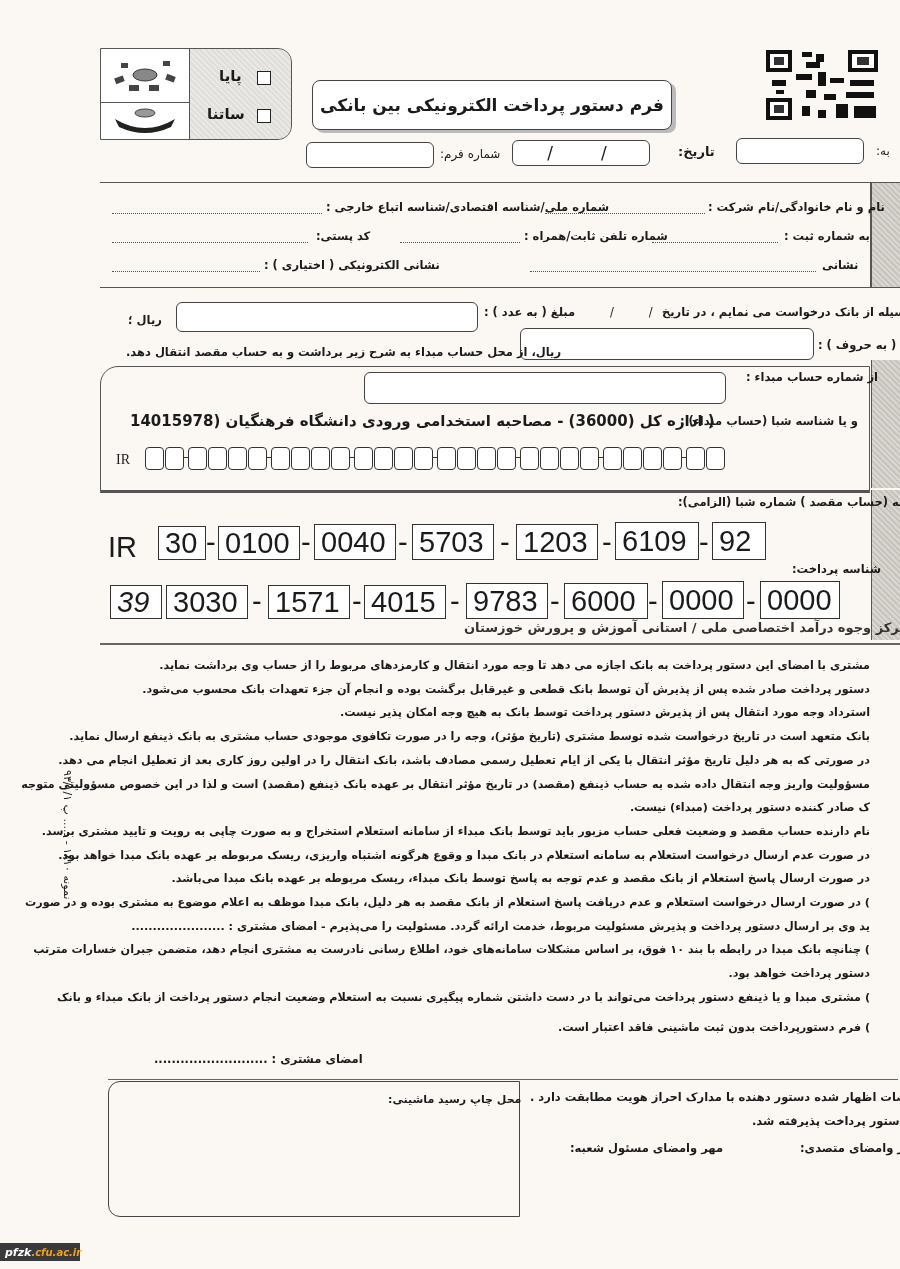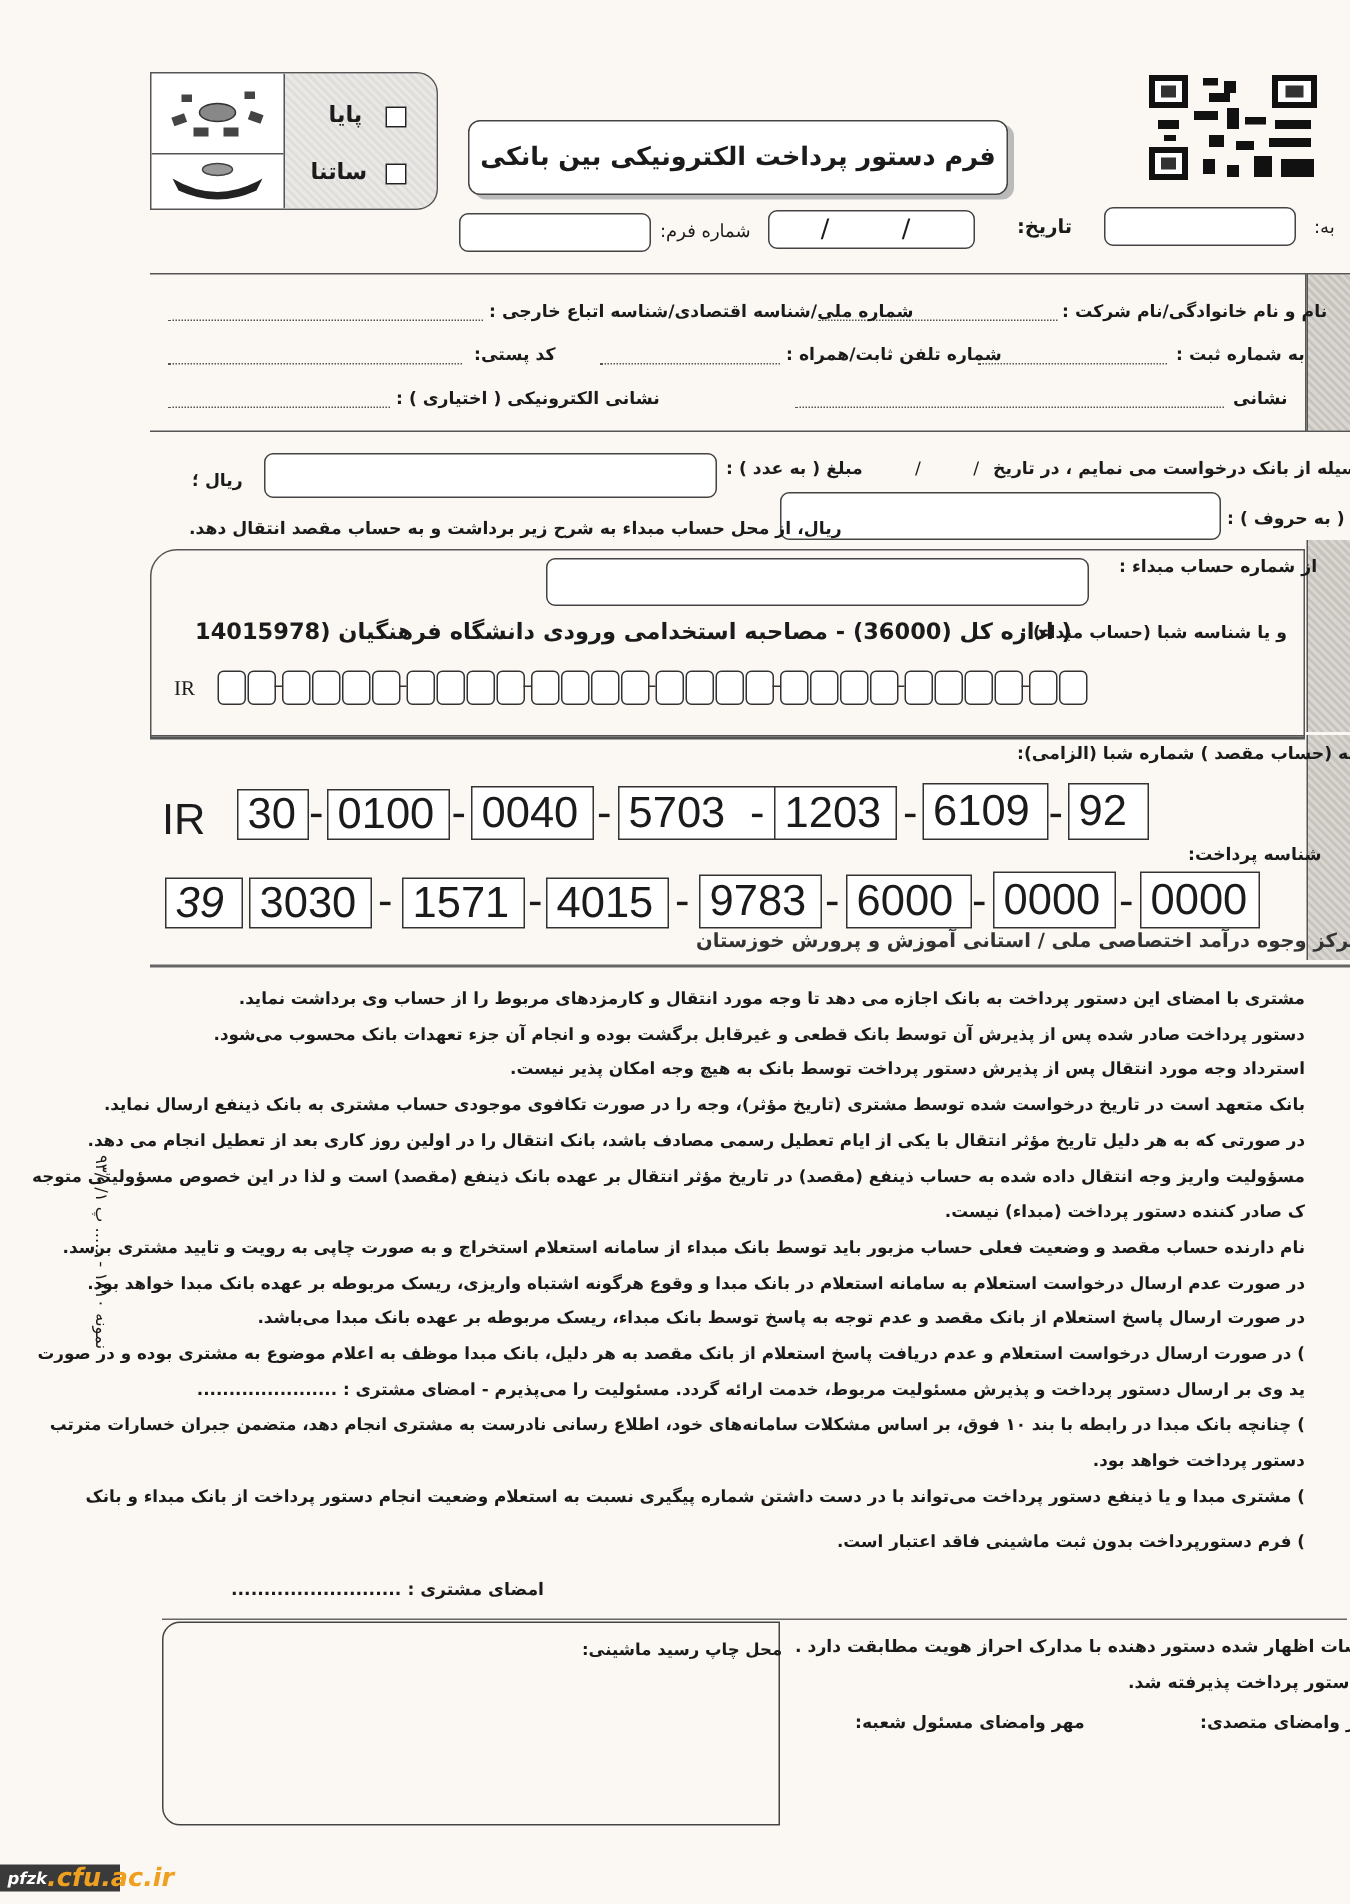--- a/index.html
+++ b/index.html
@@ -177,21 +177,21 @@
     </div>
   <span class="big" style="left:48px;top:1px;">-</span>
   <div class="bigbox" style="left:60px;top:0;width:80px;height:32px;">
       <span class="big" style="left:6px;top:1px;">0100</span>
     </div>
   <span class="big" style="left:143px;top:1px;">-</span>
   <div class="bigbox" style="left:156px;top:-2px;width:80px;height:34px;">
       <span class="big" style="left:6px;top:2px;">0040</span>
     </div>
   <span class="big" style="left:240px;top:1px;">-</span>
-  <div class="bigbox" style="left:254px;top:-2px;width:80px;height:34px;padding-left:33px;">
+  <div class="bigbox" style="left:254px;top:-2px;width:80px;height:34px;">
       <span class="big" style="left:6px;top:2px;">5703</span>
     </div>
   <span class="big" style="left:342px;top:1px;">-</span>
   <div class="bigbox" style="left:358px;top:-2px;width:80px;height:34px;">
       <span class="big" style="left:6px;top:2px;">1203</span>
     </div>
   <span class="big" style="left:444px;top:1px;">-</span>
   <div class="bigbox" style="left:457px;top:-4px;width:82px;height:36px;">
       <span class="big" style="left:6px;top:3px;">6109</span>
     </div>
@@ -265,14 +265,14 @@
 <div class="hr" style="left:108px;top:1079px;width:790px;border-top:1.5px solid #666;"></div>
 <div class="abs" style="left:108px;top:1081px;width:410px;height:134px;border:1.5px solid #444;border-radius:12px 0 0 12px;border-right:1.5px solid #444;"></div>
 <span class="t bold" style="left:388px;top:1093px;font-size:11px;">محل چاپ رسید ماشینی:</span>
 <span class="t bold" style="left:530px;top:1090px;">) مشخصات اظهار شده دستور دهنده با مدارک احراز هویت مطابقت دارد .</span>
 <span class="t bold" style="left:752px;top:1114px;">) دستور پرداخت پذیرفته شد.</span>
 <span class="t bold" style="left:800px;top:1141px;">ر وامضای متصدی:</span>
 <span class="t bold" style="left:570px;top:1141px;">مهر وامضای مسئول شعبه:</span>
 
 <div class="abs" style="left:0;top:1243px;width:80px;height:18px;background:#3a3a3a;display:flex;align-items:center;padding-left:5px;box-sizing:border-box;">
   <span style="color:#fff;font-weight:bold;font-style:italic;font-size:11px;">pfzk</span>
-    <span style="color:#f0a020;font-weight:bold;font-style:italic;font-size:17px;">.cfu.ac.ir</span>
+    <span style="color:#f0a020;font-weight:bold;font-style:italic;font-size:10px;">.cfu.ac.ir</span>
 </div>
 
 </body></html>

